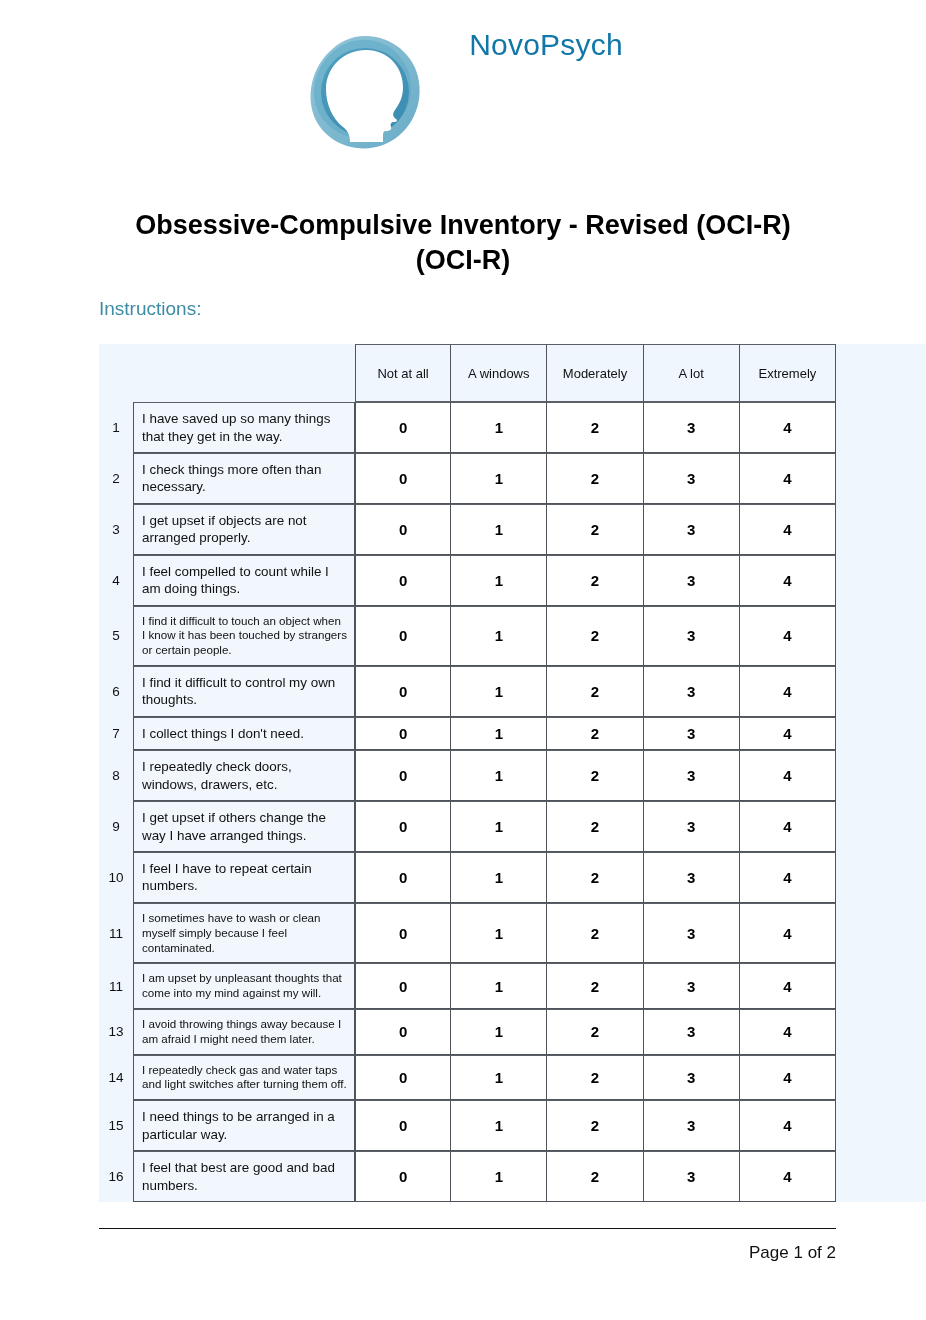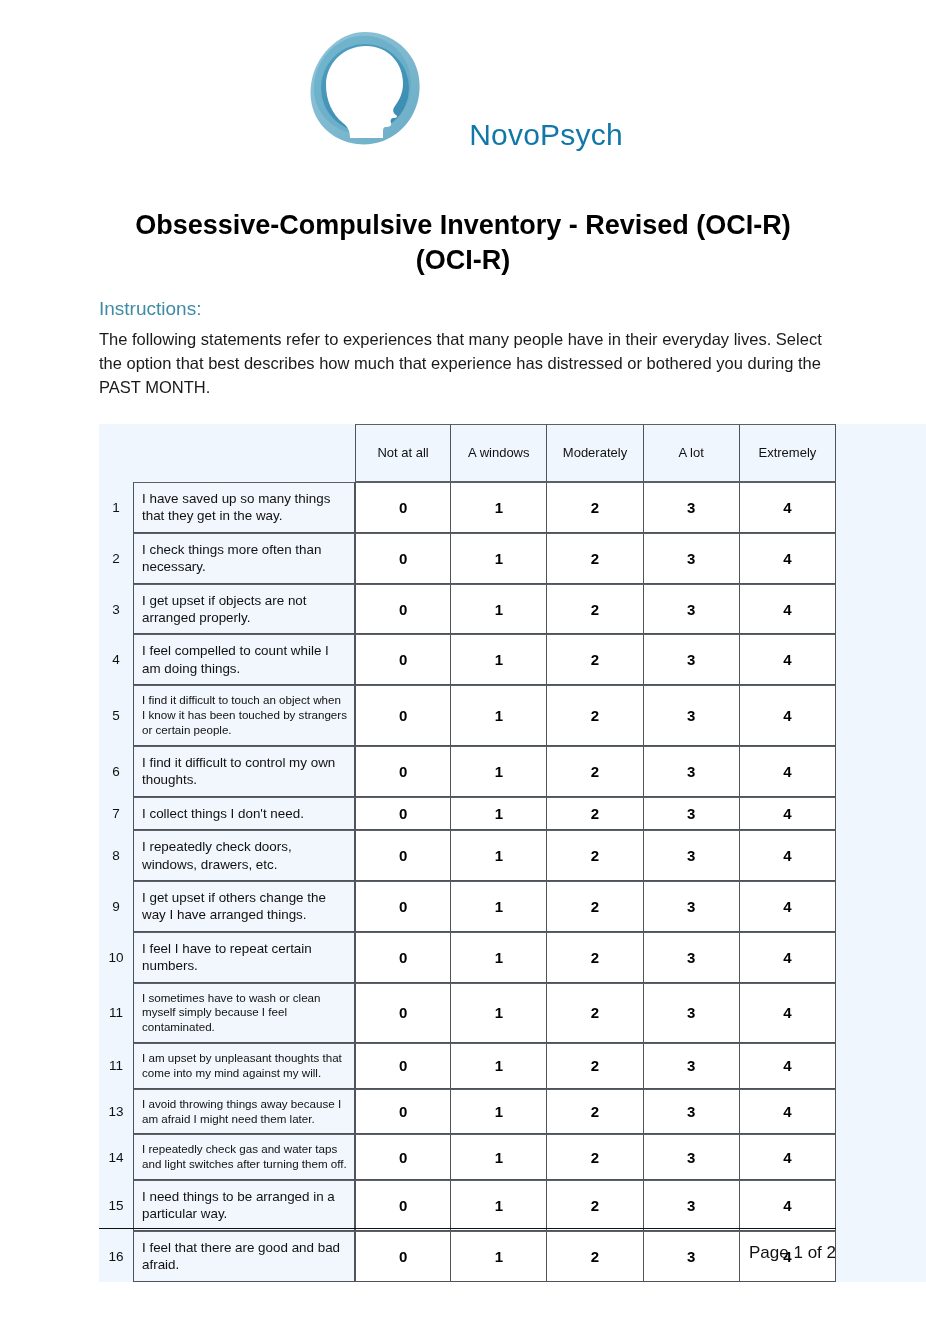--- a/index.html
+++ b/index.html
@@ -10,21 +10,21 @@
     background: #ffffff;
     font-family: "Liberation Sans", sans-serif;
     color: #000000;
     position: relative;
     overflow: hidden;
   }
 
   
   .brand-header {
     display: flex;
-    align-items: flex-end;
+    align-items: flex-start;
     justify-content: center;
     gap: 42px;
     padding-top: 30px;
     height: 150px;
   }
   .logo-wrap {
     width: 124px;
     height: 124px;
     position: relative;
     flex: 0 0 auto;
@@ -233,21 +233,20 @@
   <div class="brand-name">NovoPsych</div>
 </div>
 
 <div class="doc-title">
   <span>Obsessive-Compulsive Inventory - Revised (OCI-R)</span><br>
   <span>(OCI-R)</span>
 </div>
 
 <div class="instructions-block">
   <div class="instructions-heading">Instructions:</div>
-  <div class="instructions-text">The following statements refer to experiences that many people have in their everyday lives. Select the option that best describes how much that experience has distressed or bothered you during the PAST MONTH.</div>
 </div>
 
 <div class="survey-wrap">
   <table class="survey">
     <colgroup>
       <col class="c-num">
         <col class="c-stmt">
       <col class="c-opt">
         <col class="c-opt">
         <col class="c-opt">
@@ -396,21 +395,21 @@
           <td class="num">15</td>
           <td class="stmt">I need things to be arranged in a particular way.</td>
           <td class="opt first-opt">0</td>
           <td class="opt">1</td>
           <td class="opt">2</td>
           <td class="opt">3</td>
           <td class="opt">4</td>
         </tr>
         <tr>
           <td class="num">16</td>
-          <td class="stmt">I feel that there are good and bad afraid.</td>
+          <td class="stmt">I feel that best are good and bad numbers.</td>
           <td class="opt first-opt">0</td>
           <td class="opt">1</td>
           <td class="opt">2</td>
           <td class="opt">3</td>
           <td class="opt">4</td>
         </tr>
       </tbody>
   </table>
 </div>
 

